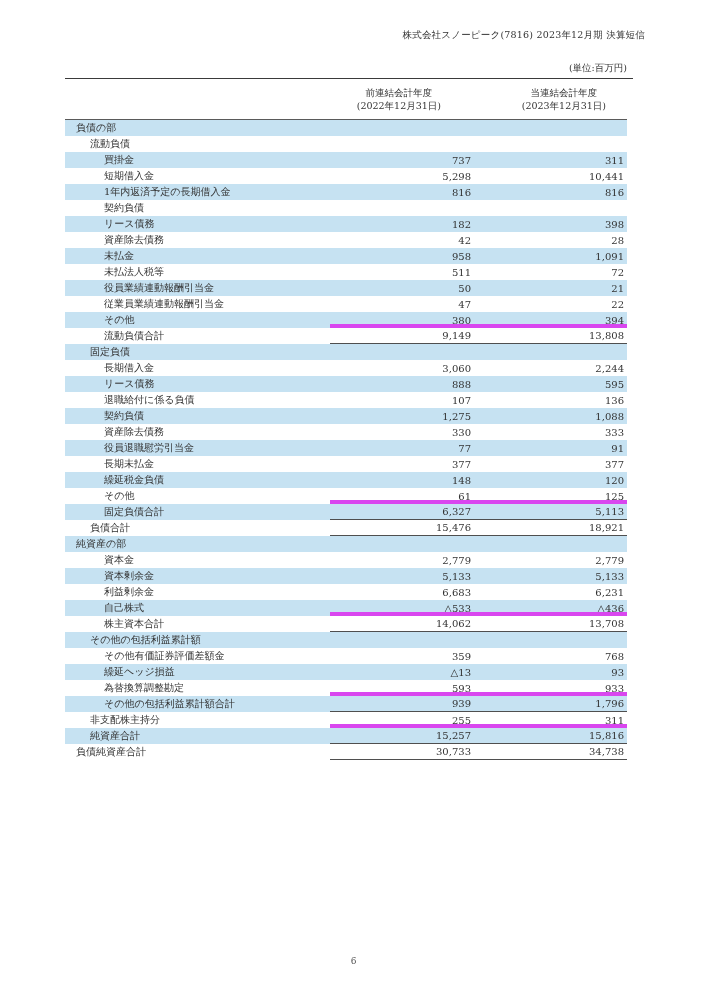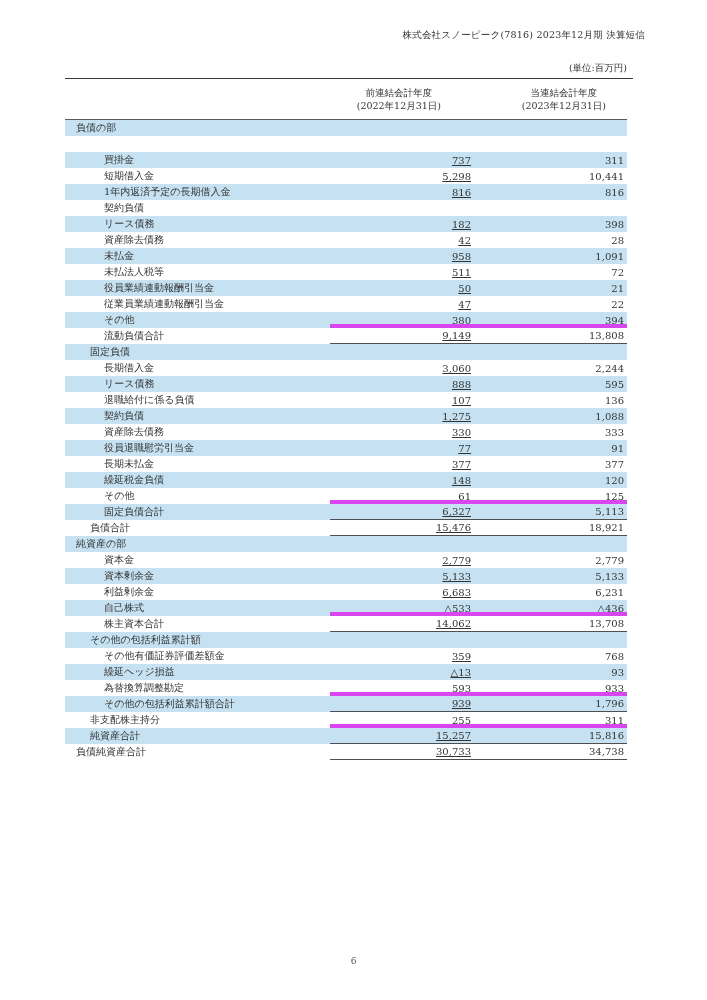--- a/index.html
+++ b/index.html
@@ -80,21 +80,21 @@
     width: 297px;
     flex: 0 0 297px;
   }
   .vals.rule-top { border-top: 4px solid #d946ef; }
   .vals.rule-bottom { border-bottom: 1px solid #4f4f4f; }
   .vals .v1, .vals .v2 {
     text-align: right;
     line-height: 15px;
     white-space: nowrap;
   }
-  .vals .v1 { width: 141px; padding-right: 0; text-decoration: underline; }
+  .vals .v1 { width: 141px; padding-right: 0; }
   .vals .v2 { width: 156px; padding-right: 3px; }
   .page-number {
     position: absolute;
     bottom: 34px;
     left: 0;
     width: 707px;
     text-align: center;
     font-size: 9px;
     color: #555555;
   }
@@ -124,20 +124,21 @@
   <div class="bs-table" id="rows-container">
     <div class="row">
       <div class="label ind0">負債の部</div>
       <div class="vals">
         <div class="v1"></div>
         <div class="v2"></div>
       </div>
     </div>
 
     <div class="row">
+      <div class="label ind1">流動負債</div>
       <div class="vals">
         <div class="v1"></div>
         <div class="v2"></div>
       </div>
     </div>
 
     <div class="row">
       <div class="label ind2">買掛金</div>
       <div class="vals">
         <div class="v1">737</div>

